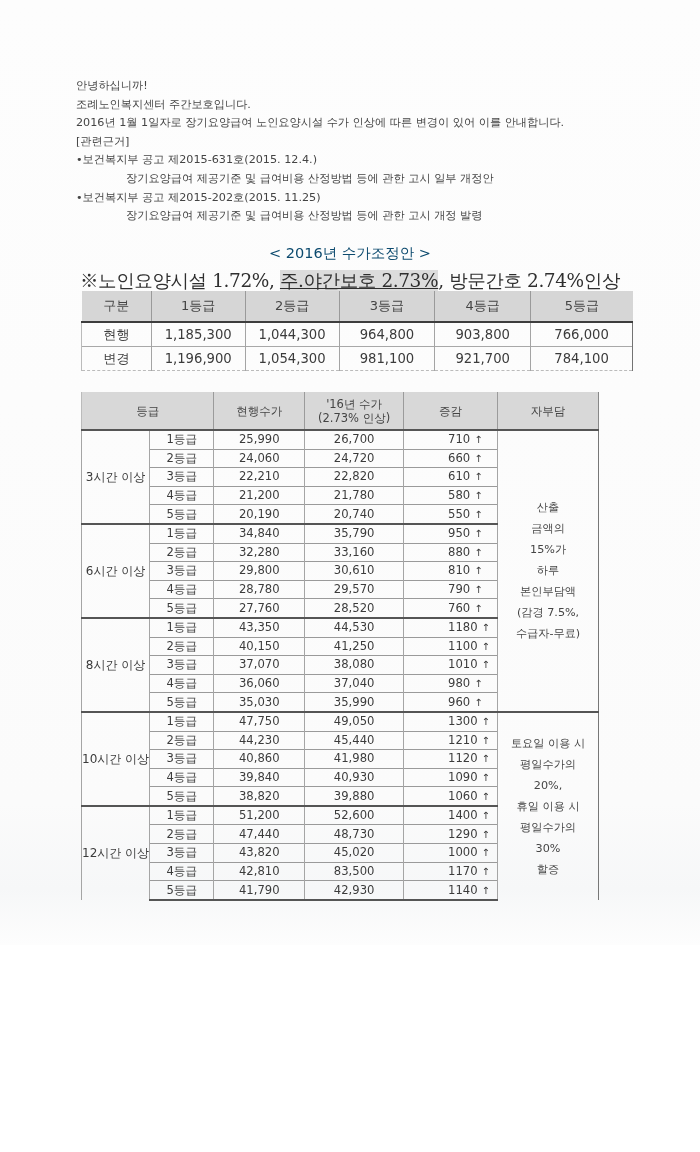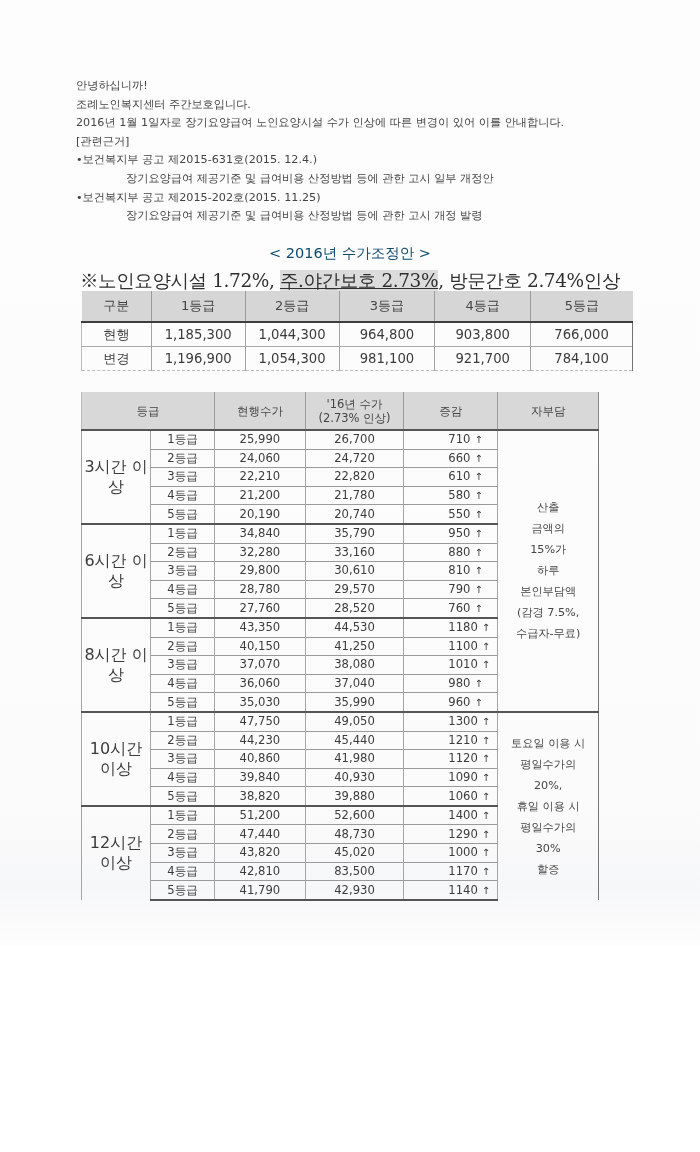--- a/index.html
+++ b/index.html
@@ -29,21 +29,21 @@
   .t1 tr.r0 td { border-top: 2px solid #3d3d3d; }
   .t1 td:first-child { border-left: 1px solid #bbb; }
   .t1 td:last-child { border-right: 1px solid #737373; }
   .t1 tr:last-child td { border-bottom: 1px dashed #bbb; }
 
   .t2 { left: 81px; top: 392px; width: 518px; font-size: 11.6px; }
   .t2 th { background: #d8d8d8; height: 37px; border-left: 1px solid #9b9b9b; font-size: 11.5px; line-height: 14px; color: #444; }
   .t2 th:first-child { border-left: 1px solid #bbb; }
   .t2 th:last-child { border-right: 1px solid #888; }
   .t2 td { height: 17.6px; line-height: 17px; border-top: 1px solid #9a9a9a; border-left: 1px solid #a5a5a5; }
-  .t2 td.group { border-top: 2px solid #555; font-size: 16px; line-height: 20px; }
+  .t2 td.group { border-top: 2px solid #555; font-size: 12px; line-height: 20px; }
   .t2 tr.first td { border-top: 2px solid #555; }
   .t2 td.note { border-right: 1px solid #777; font-size: 11.2px; line-height: 21px; vertical-align: middle; color: #454545; }
   .t2 td.diff { text-align: left; padding-left: 44px; }
   .t2 tr.last td { border-bottom: 2px solid #555; }
   .arrow { font-size: 10px; margin-left: 4px; }
 </style>
 </head>
 <body>
 
 <div class="page-shade"></div>

